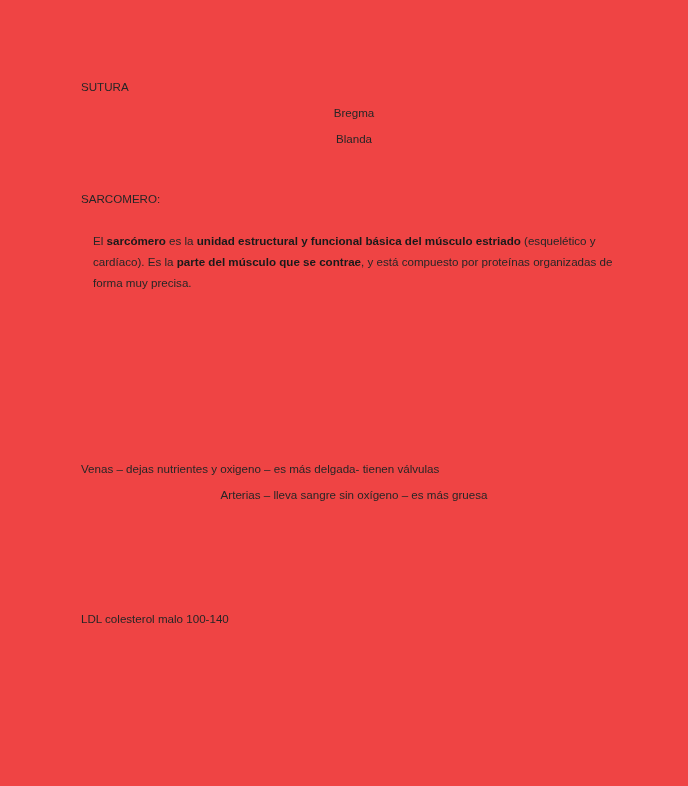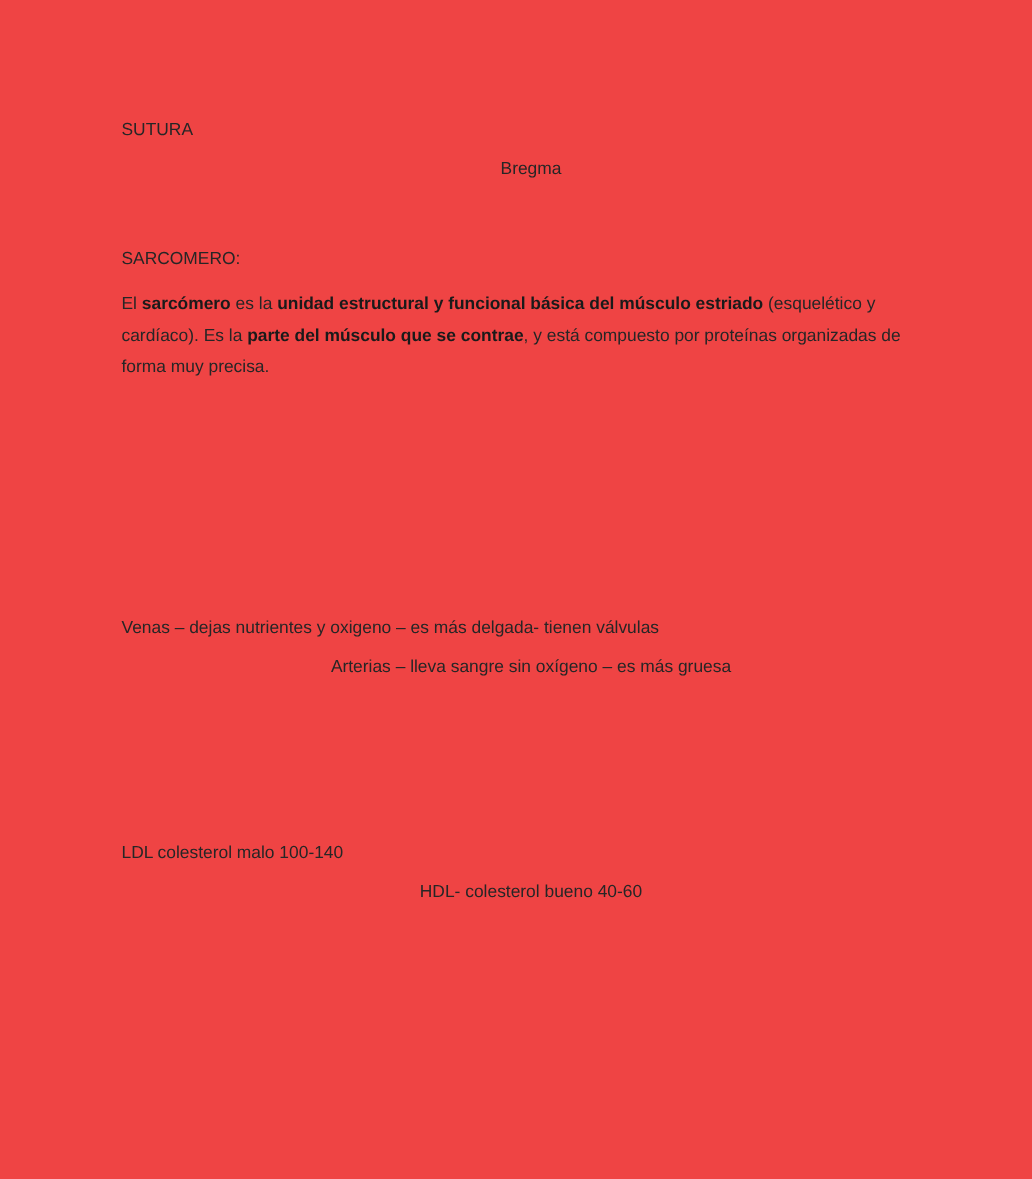--- a/index.html
+++ b/index.html
@@ -38,38 +38,39 @@
   .sp-gap-1  { height: 46px; }   
   .sp-gap-2  { height: 12px; }   
   .sp-gap-3  { height: 72px; }   
   .sp-gap-4  { height: 85px; }   
   .sp-gap-5  { height: 110px; }  
 
   .flow {
     font-size: 11.6px;
     line-height: 21px;
     color: #262626;
-    margin: 0;
+    margin: 12px;
     width: 540px;
   }
   .flow b, .bold {
     font-weight: 700;
     color: #1a1a1a;
   }
   .lines .para + .para { margin-top: 12px; text-align: center; }
 </style>
 </head>
 <body>
 
 <div class="page">
   <div class="doc-body">
 
     <div class="lines">
       <p class="para">SUTURA</p>
       <p class="para">Bregma</p>
+      <p class="para">Blanda</p>
     </div>
 
     <div class="sp-gap-1"></div>
 
     <div>
       <p class="para">SARCOMERO:</p>
       <div class="sp-gap-2"></div>
       <p class="flow"><span>El </span><span class="bold">sarcómero</span><span> es la </span><span class="bold">unidad estructural y funcional básica del músculo estriado</span><span> (esquelético y cardíaco). Es la </span><span class="bold">parte del músculo que se contrae</span><span>, y está compuesto por proteínas organizadas de forma muy precisa.</span></p>
     </div>
 
@@ -80,17 +81,16 @@
 
     <div class="lines">
       <p class="para">Venas – dejas nutrientes y oxigeno – es más delgada- tienen válvulas</p>
       <p class="para">Arterias – lleva sangre sin oxígeno – es más gruesa</p>
     </div>
 
     <div class="sp-gap-5"></div>
 
     <div class="lines">
       <p class="para">LDL colesterol malo 100-140</p>
-      <p class="para">HDL- colesterol bueno 40-60</p>
     </div>
 
   </div>
 </div>
 
 </body></html>

